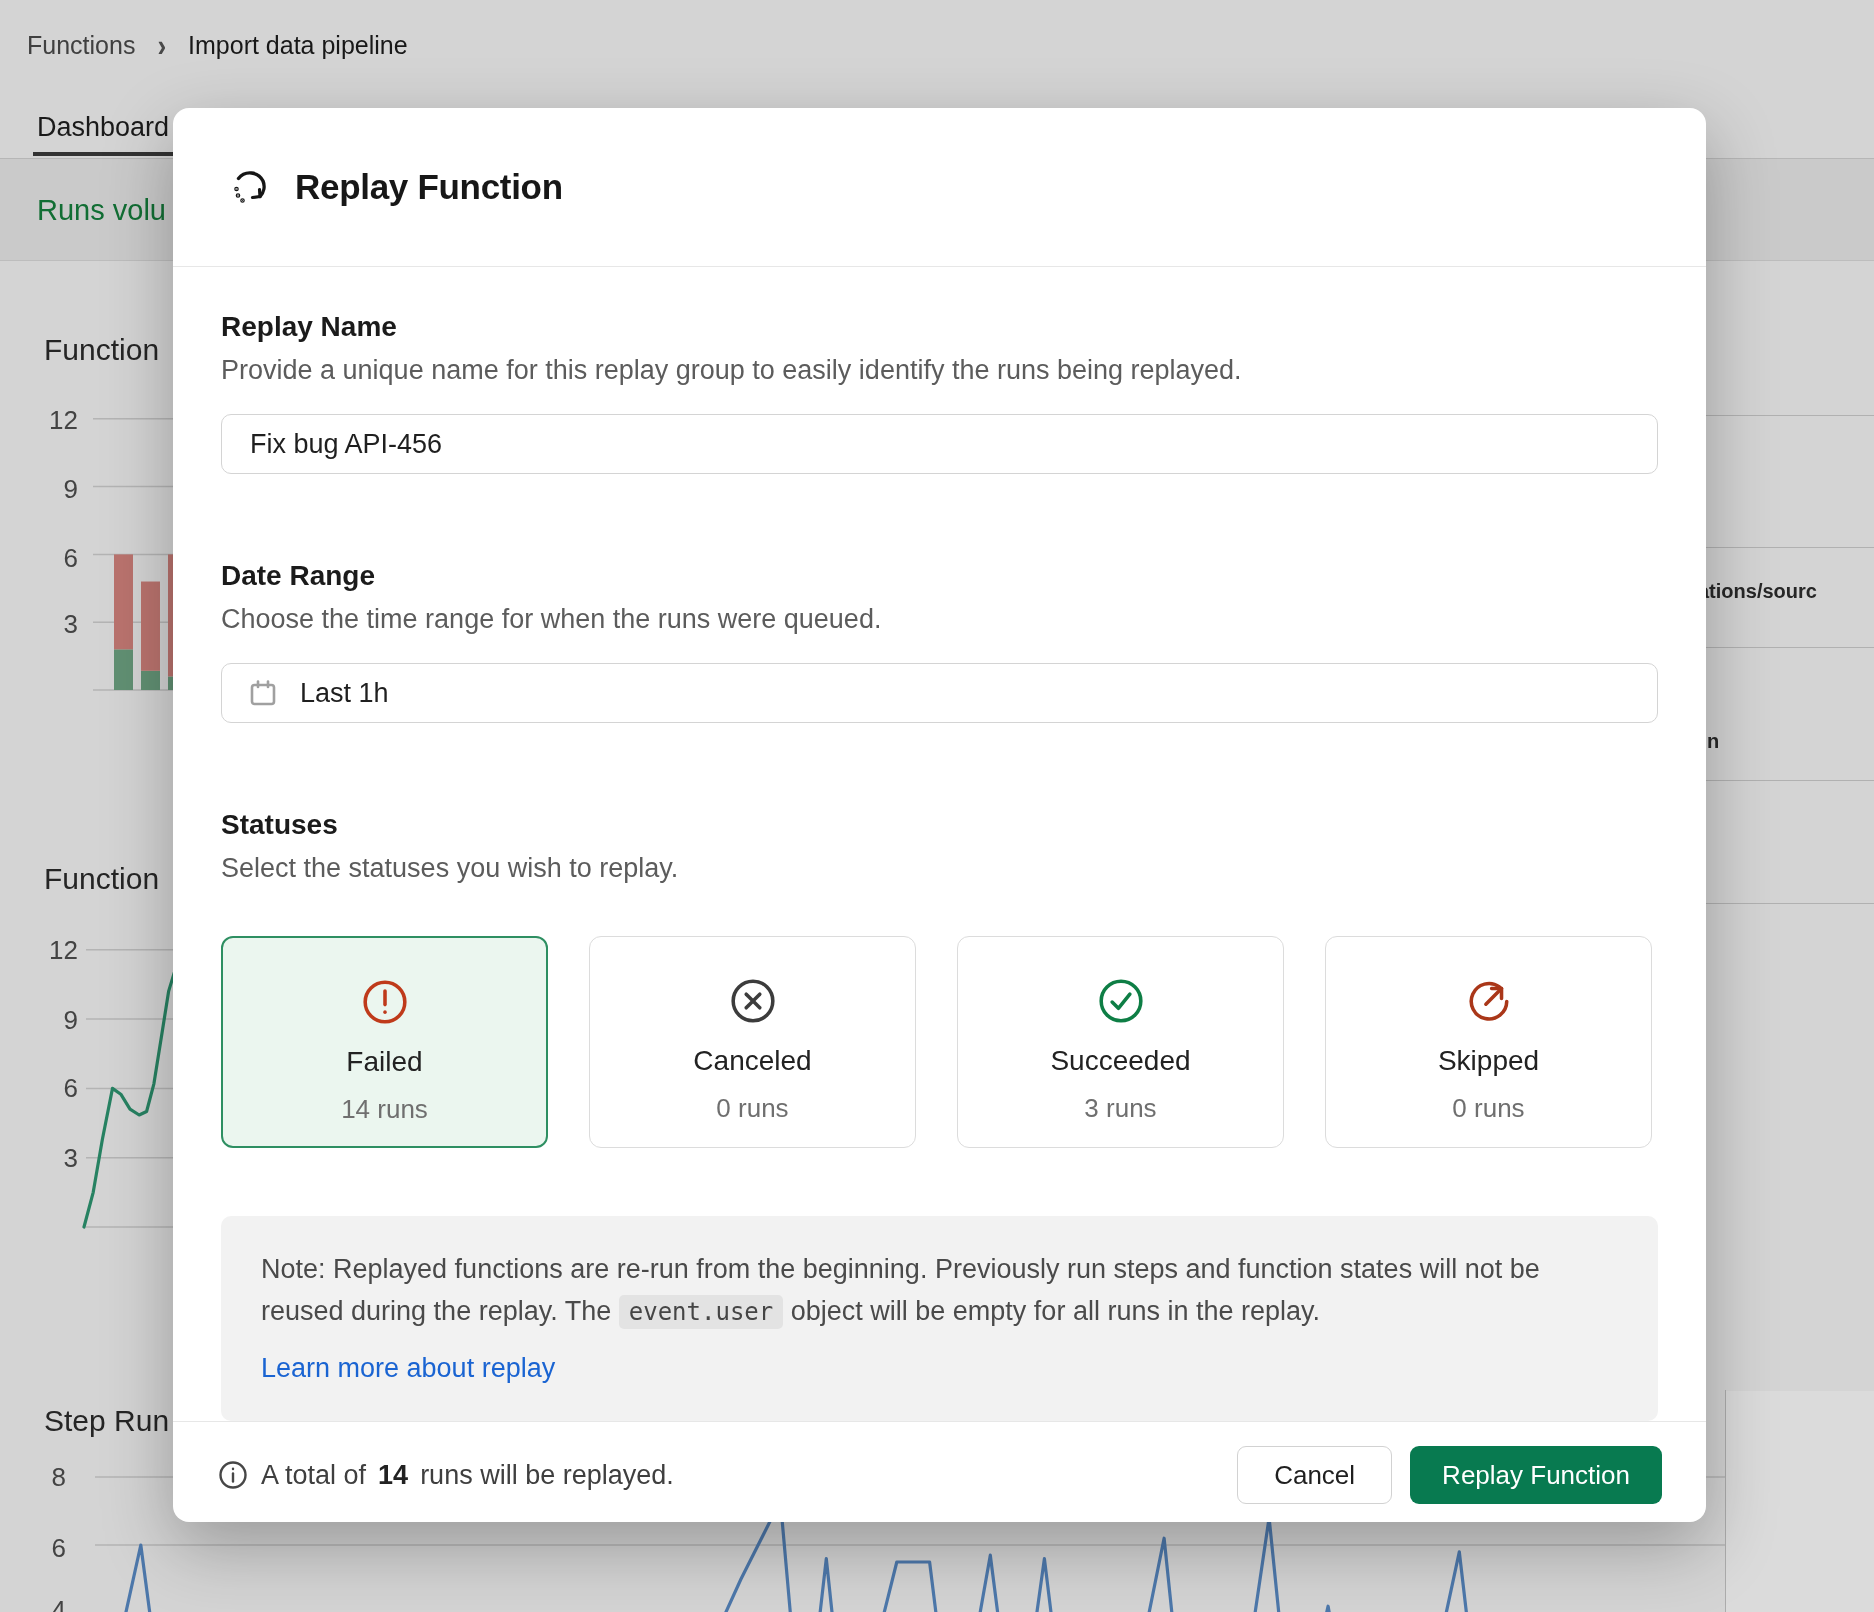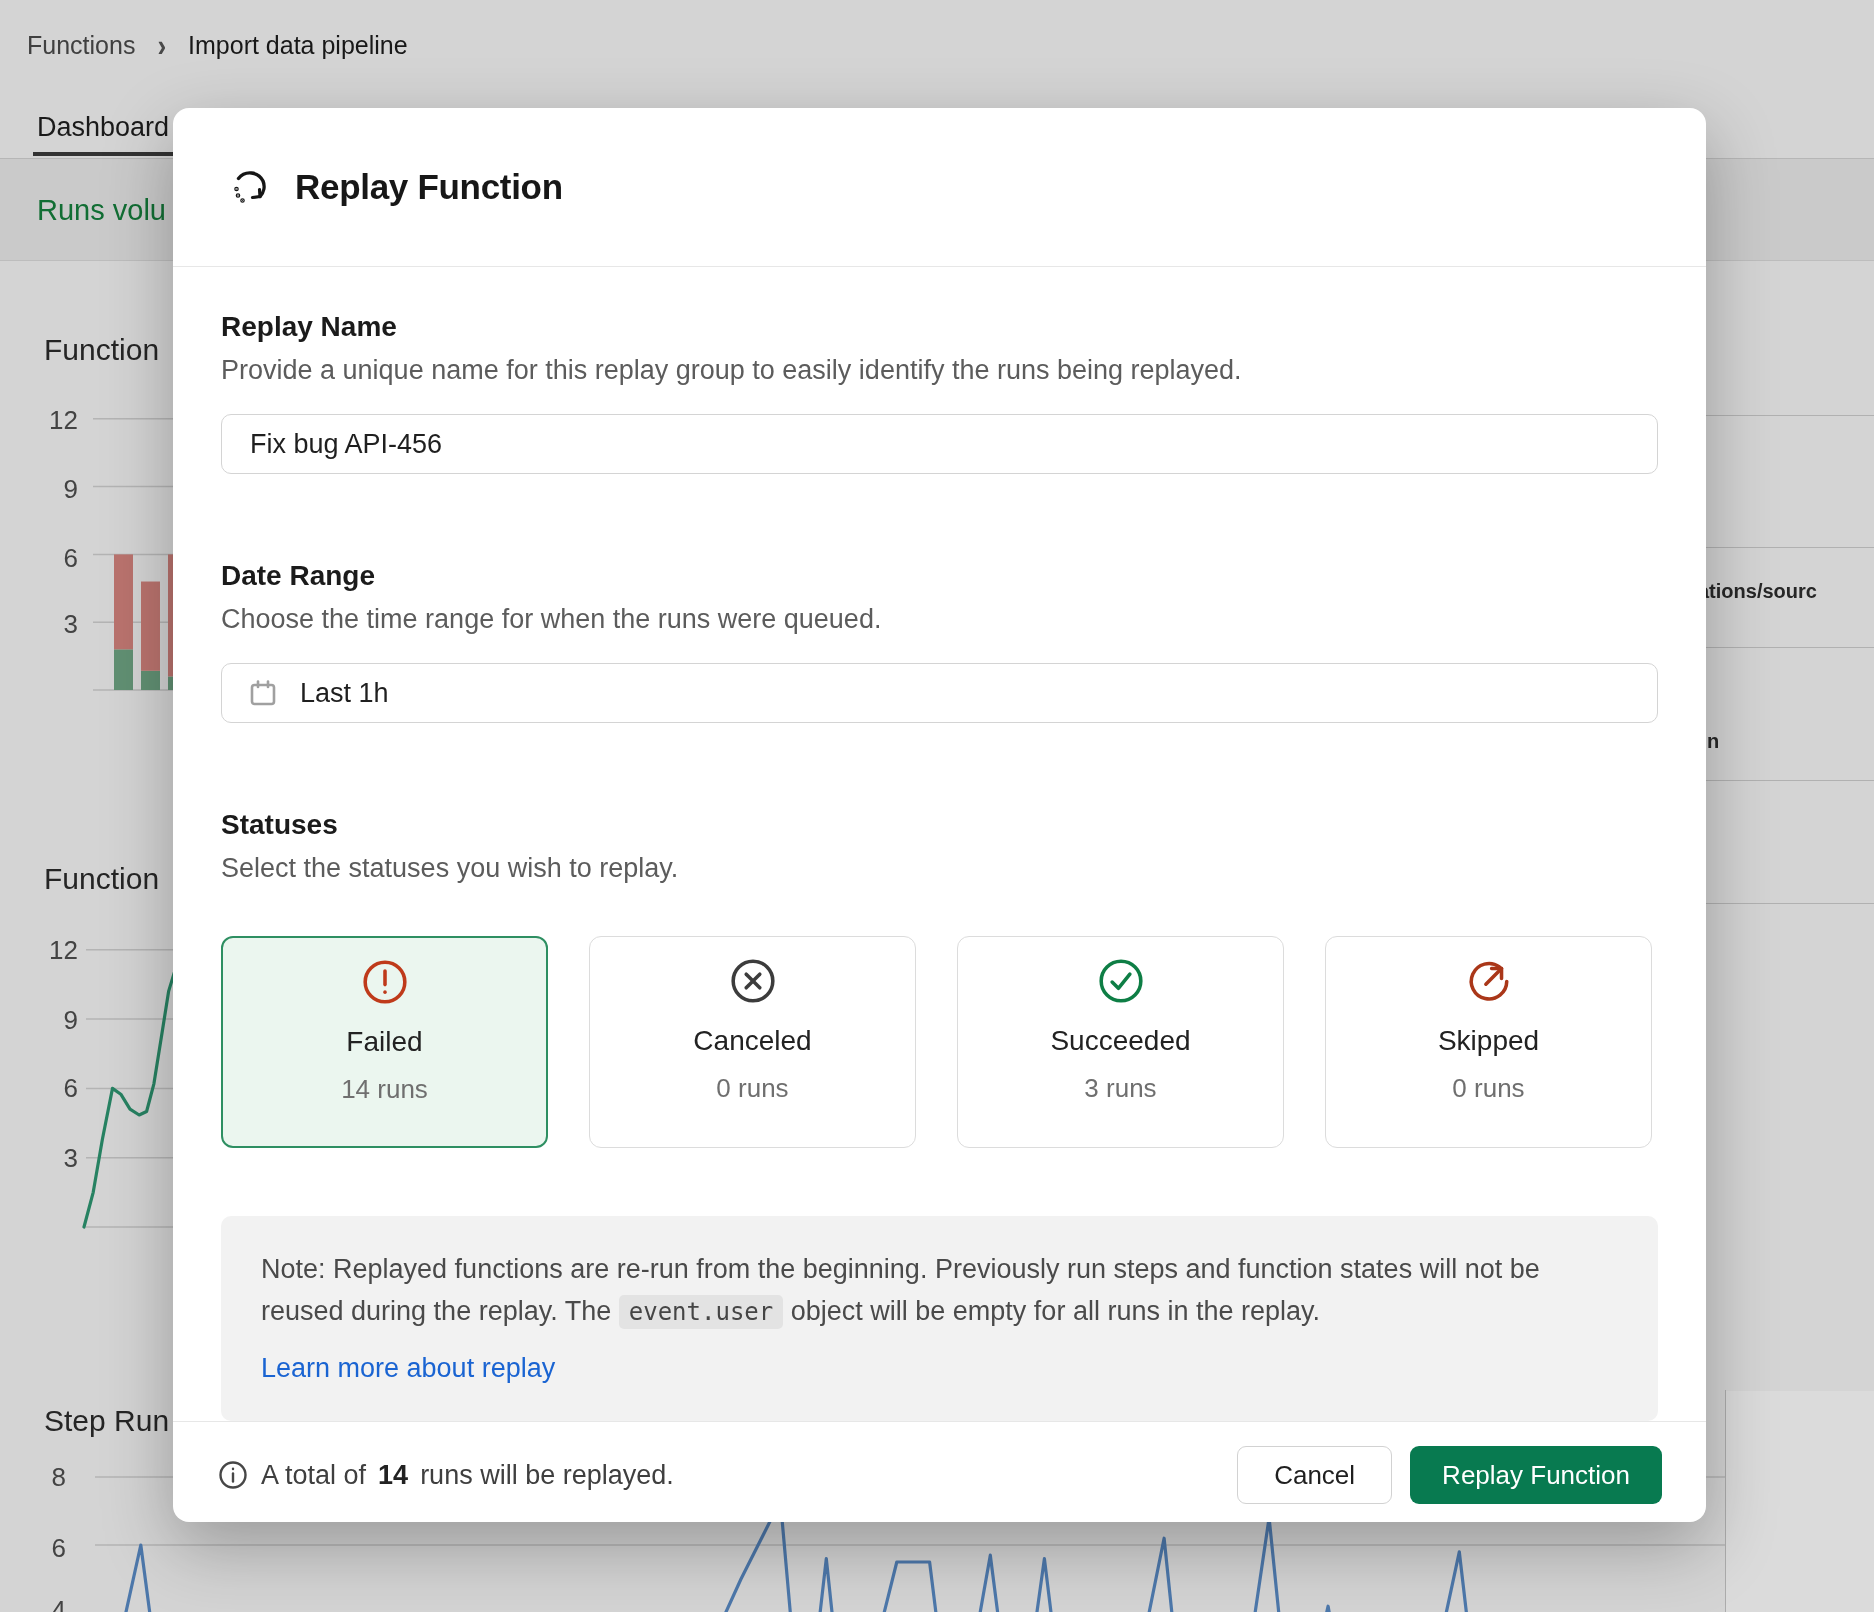--- a/index.html
+++ b/index.html
@@ -49,21 +49,21 @@
   .text-input{width:100%;box-sizing:border-box;height:60px;border:1.5px solid #d4d4d4;border-radius:10px;
               padding:0 28px;font-size:27px;color:#1f1f1f;font-family:"Liberation Sans",sans-serif;
               background:#fff;outline:none;}
   .field{width:100%;box-sizing:border-box;height:60px;border:1.5px solid #d4d4d4;border-radius:10px;
          display:flex;align-items:center;gap:22px;padding:0 26px;font-size:27px;color:#1f1f1f;
          background:#fff;cursor:pointer;}
   .gap-section{margin-top:86px;}
   .cards{display:flex;gap:41px;margin-top:52px;}
   .status-card{width:327px;height:212px;box-sizing:border-box;border:1.5px solid #dcdcdc;border-radius:12px;
                background:#fff;display:flex;flex-direction:column;align-items:center;cursor:pointer;
-               padding-top:20px;}
+               padding-top:40px;}
   .status-card.selected{border:2px solid #2e8f62;background:#ebf6ef;}
   .card-icon{width:48px;height:48px;flex:none;}
   .card-icon *{fill:none;stroke-width:3.4;stroke-linecap:round;stroke-linejoin:round;}
   .card-label{font-size:28px;color:#222;margin-top:20px;}
   .card-runs{font-size:26px;color:#6f6f6f;margin-top:16px;}
   .note{margin-top:68px;background:#f2f2f2;border-radius:10px;padding:32px 40px;
         font-size:27px;color:#4a4a4a;line-height:42px;}
   .code-chip{font-family:"DejaVu Sans Mono",monospace;font-size:24px;background:#e3e3e3;
              border-radius:5px;padding:3px 10px;color:#454545;}
   .note-link{display:inline-block;margin-top:14px;color:#1a64d2;font-size:27px;cursor:pointer;}

